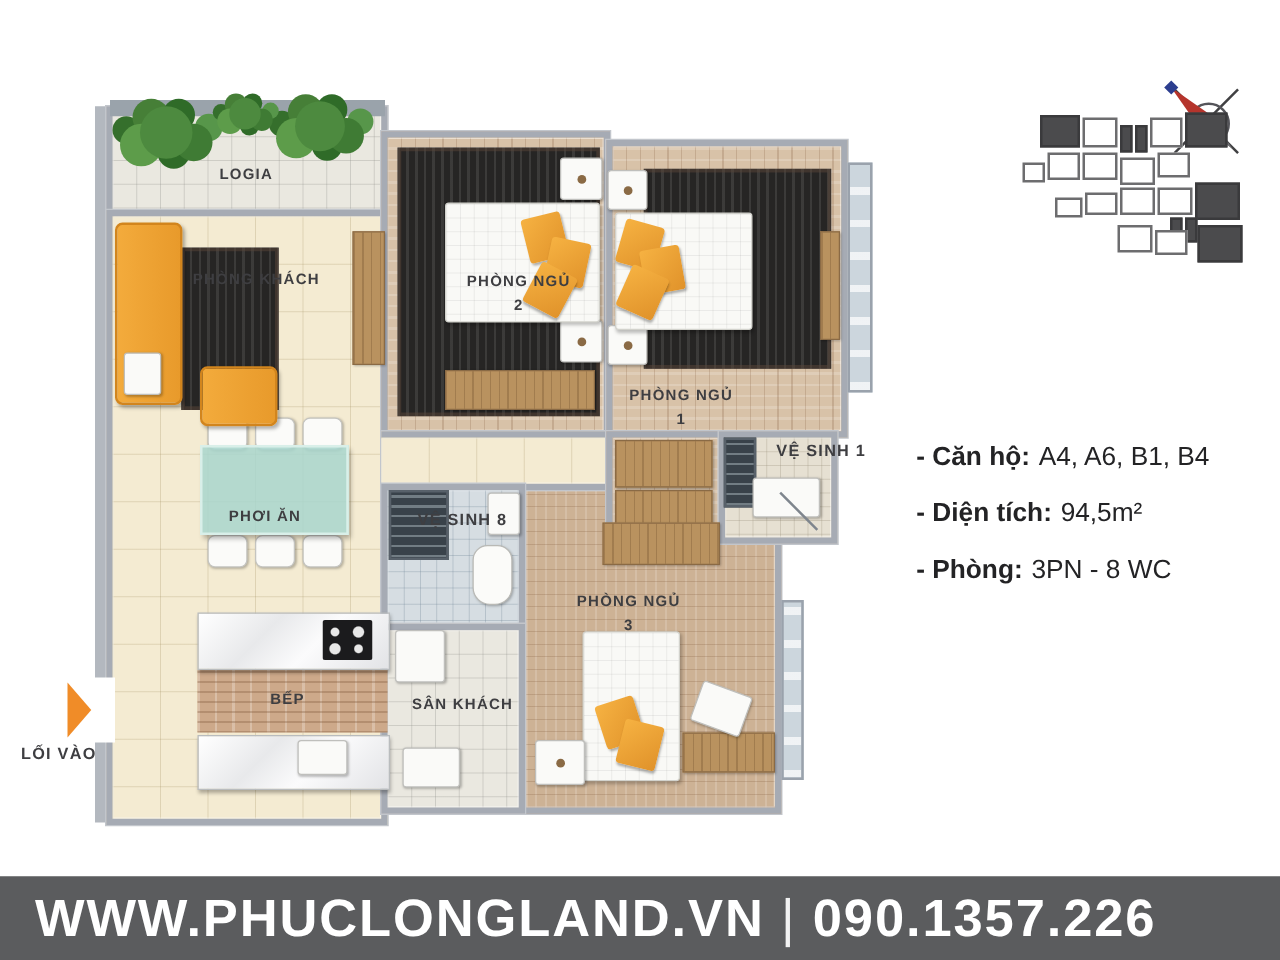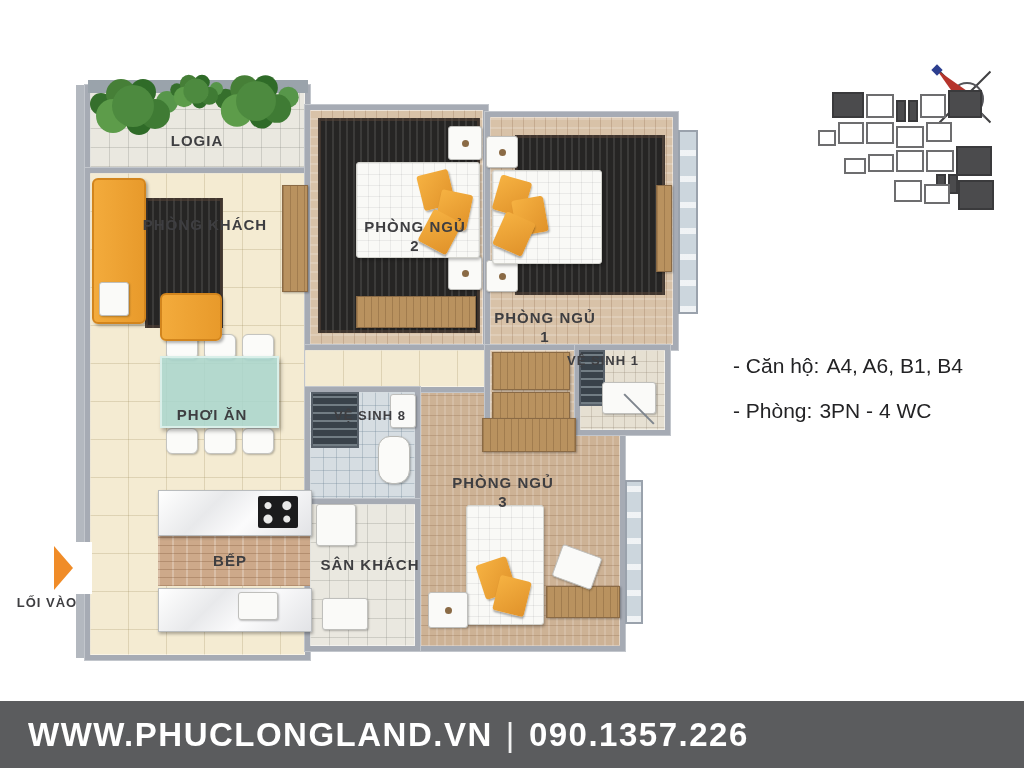--- a/index.html
+++ b/index.html
@@ -29,21 +29,21 @@
     background-image:linear-gradient(rgba(150,140,120,.3) 1px,transparent 1px),
                      linear-gradient(90deg,rgba(150,140,120,.3) 1px,transparent 1px);
     background-size:11px 11px;}
   .floor-tile-light{background-color:#eae8e0;
     background-image:linear-gradient(rgba(140,140,135,.3) 1px,transparent 1px),
                      linear-gradient(90deg,rgba(140,140,135,.3) 1px,transparent 1px);
     background-size:19px 19px;}
 
   
   .lbl{position:absolute;transform:translateX(-50%);white-space:nowrap;z-index:40;
-       font-weight:700;font-size:15px;letter-spacing:1px;color:#3e3e41;}
+       font-weight:700;font-size:12px;letter-spacing:1px;color:#3e3e41;}
   .lbl.sm{font-size:13px;}
 
   
   .rug{position:absolute;background:#262524;z-index:5;
     background-image:repeating-linear-gradient(90deg,rgba(250,250,245,.10) 0 2px,transparent 2px 7px);
     box-shadow:inset 0 0 0 3px rgba(90,70,55,.5);}
   .mattress{position:absolute;background:#f9f9f6;z-index:10;border:1px solid #d2d2cc;border-radius:3px;
     background-image:linear-gradient(rgba(0,0,0,.06) 1px,transparent 1px),
                      linear-gradient(90deg,rgba(0,0,0,.06) 1px,transparent 1px);
     background-size:11px 11px;box-shadow:1px 2px 3px rgba(0,0,0,.25);}
@@ -98,27 +98,27 @@
     border-right:7px solid transparent;border-bottom:40px solid #b5342c;
     transform:rotate(-45deg);transform-origin:50% 100%;}
   .needle-s{position:absolute;width:0;height:0;border-left:5px solid transparent;
     border-right:5px solid transparent;border-top:30px solid #707074;
     transform:rotate(-45deg);transform-origin:50% 0%;}
   .needle-tip{position:absolute;width:8px;height:8px;background:#2c3e8f;transform:rotate(45deg);}
 
   
   .info{position:absolute;left:733px;top:354px;display:flex;flex-direction:column;gap:21px;
     font-size:21px;color:#232325;}
-  .info .b{font-weight:400;}
+  .info .b{font-weight:700;}
   .info .v{margin-left:7px;font-weight:400;}
 
   
   .footer{position:absolute;left:0;top:701px;width:1024px;height:67px;background:#5b5c5e;
     display:flex;align-items:center;z-index:50;}
-  .footer-text{margin-left:28px;color:#ffffff;font-weight:700;font-size:33px;
+  .footer-text{margin-left:28px;color:#ffffff;font-weight:700;font-size:42px;
     letter-spacing:1.5px;white-space:nowrap;}
   .footer-sep{font-weight:400;padding:0 13px;color:#f2f2f2;}
 </style>
 </head>
 <body>
 
 <div class="abs" style="left:0;top:0;width:1024px;height:768px;">
 
   <div class="abs" style="left:76px;top:85px;width:12px;height:573px;background:#b3b8bf;"></div>
 
@@ -203,21 +203,21 @@
 
   <div class="abs" style="left:74px;top:542px;width:18px;height:52px;background:#ffffff;z-index:25;"></div>
   <div class="entry-arrow" style="left:54px;top:546px;"></div>
 
   <div class="lbl" style="left:197px;top:132px;">LOGIA</div>
   <div class="lbl" style="left:205px;top:216px;">PHÒNG KHÁCH</div>
   <div class="lbl" style="left:415px;top:218px;">PHÒNG NGỦ</div>
   <div class="lbl" style="left:415px;top:237px;">2</div>
   <div class="lbl" style="left:545px;top:309px;">PHÒNG NGỦ</div>
   <div class="lbl" style="left:545px;top:328px;">1</div>
-  <div class="lbl sm" style="left:603px;top:353px;">VỆ SINH 1</div>
+  <div class="lbl sm" style="left:657px;top:353px;">VỆ SINH 1</div>
   <div class="lbl" style="left:212px;top:406px;">PHƠI ĂN</div>
   <div class="lbl sm" style="left:370px;top:408px;">VỆ SINH 8</div>
   <div class="lbl" style="left:503px;top:474px;">PHÒNG NGỦ</div>
   <div class="lbl" style="left:503px;top:493px;">3</div>
   <div class="lbl" style="left:230px;top:552px;">BẾP</div>
   <div class="lbl" style="left:370px;top:556px;">SÂN KHÁCH</div>
   <div class="lbl sm" style="left:47px;top:595px;">LỐI VÀO</div>
 </div>
 
 <div class="abs" style="left:815px;top:60px;width:200px;height:150px;">
@@ -253,21 +253,24 @@
   <div class="ku" style="left:79px;top:120px;width:28px;height:22px;"></div>
   <div class="ku" style="left:109px;top:124px;width:26px;height:20px;"></div>
   <div class="ku dk" style="left:143px;top:120px;width:36px;height:30px;"></div>
 </div>
 
 <div class="info">
   <div>
     <span class="b">- Căn hộ:</span><span class="v">A4, A6, B1, B4</span>
   </div>
   <div>
-    <span class="b">- Phòng:</span><span class="v">3PN - 4 WC</span>
+    <span class="b">- Diện tích:</span><span class="v">94,5m²</span>
+  </div>
+  <div>
+    <span class="b">- Phòng:</span><span class="v">3PN - 8 WC</span>
   </div>
 </div>
 
 <div class="footer">
   <div class="footer-text">
     <span>WWW.PHUCLONGLAND.VN</span><span class="footer-sep">|</span><span>090.1357.226</span>
   </div>
 
 </div>
 

